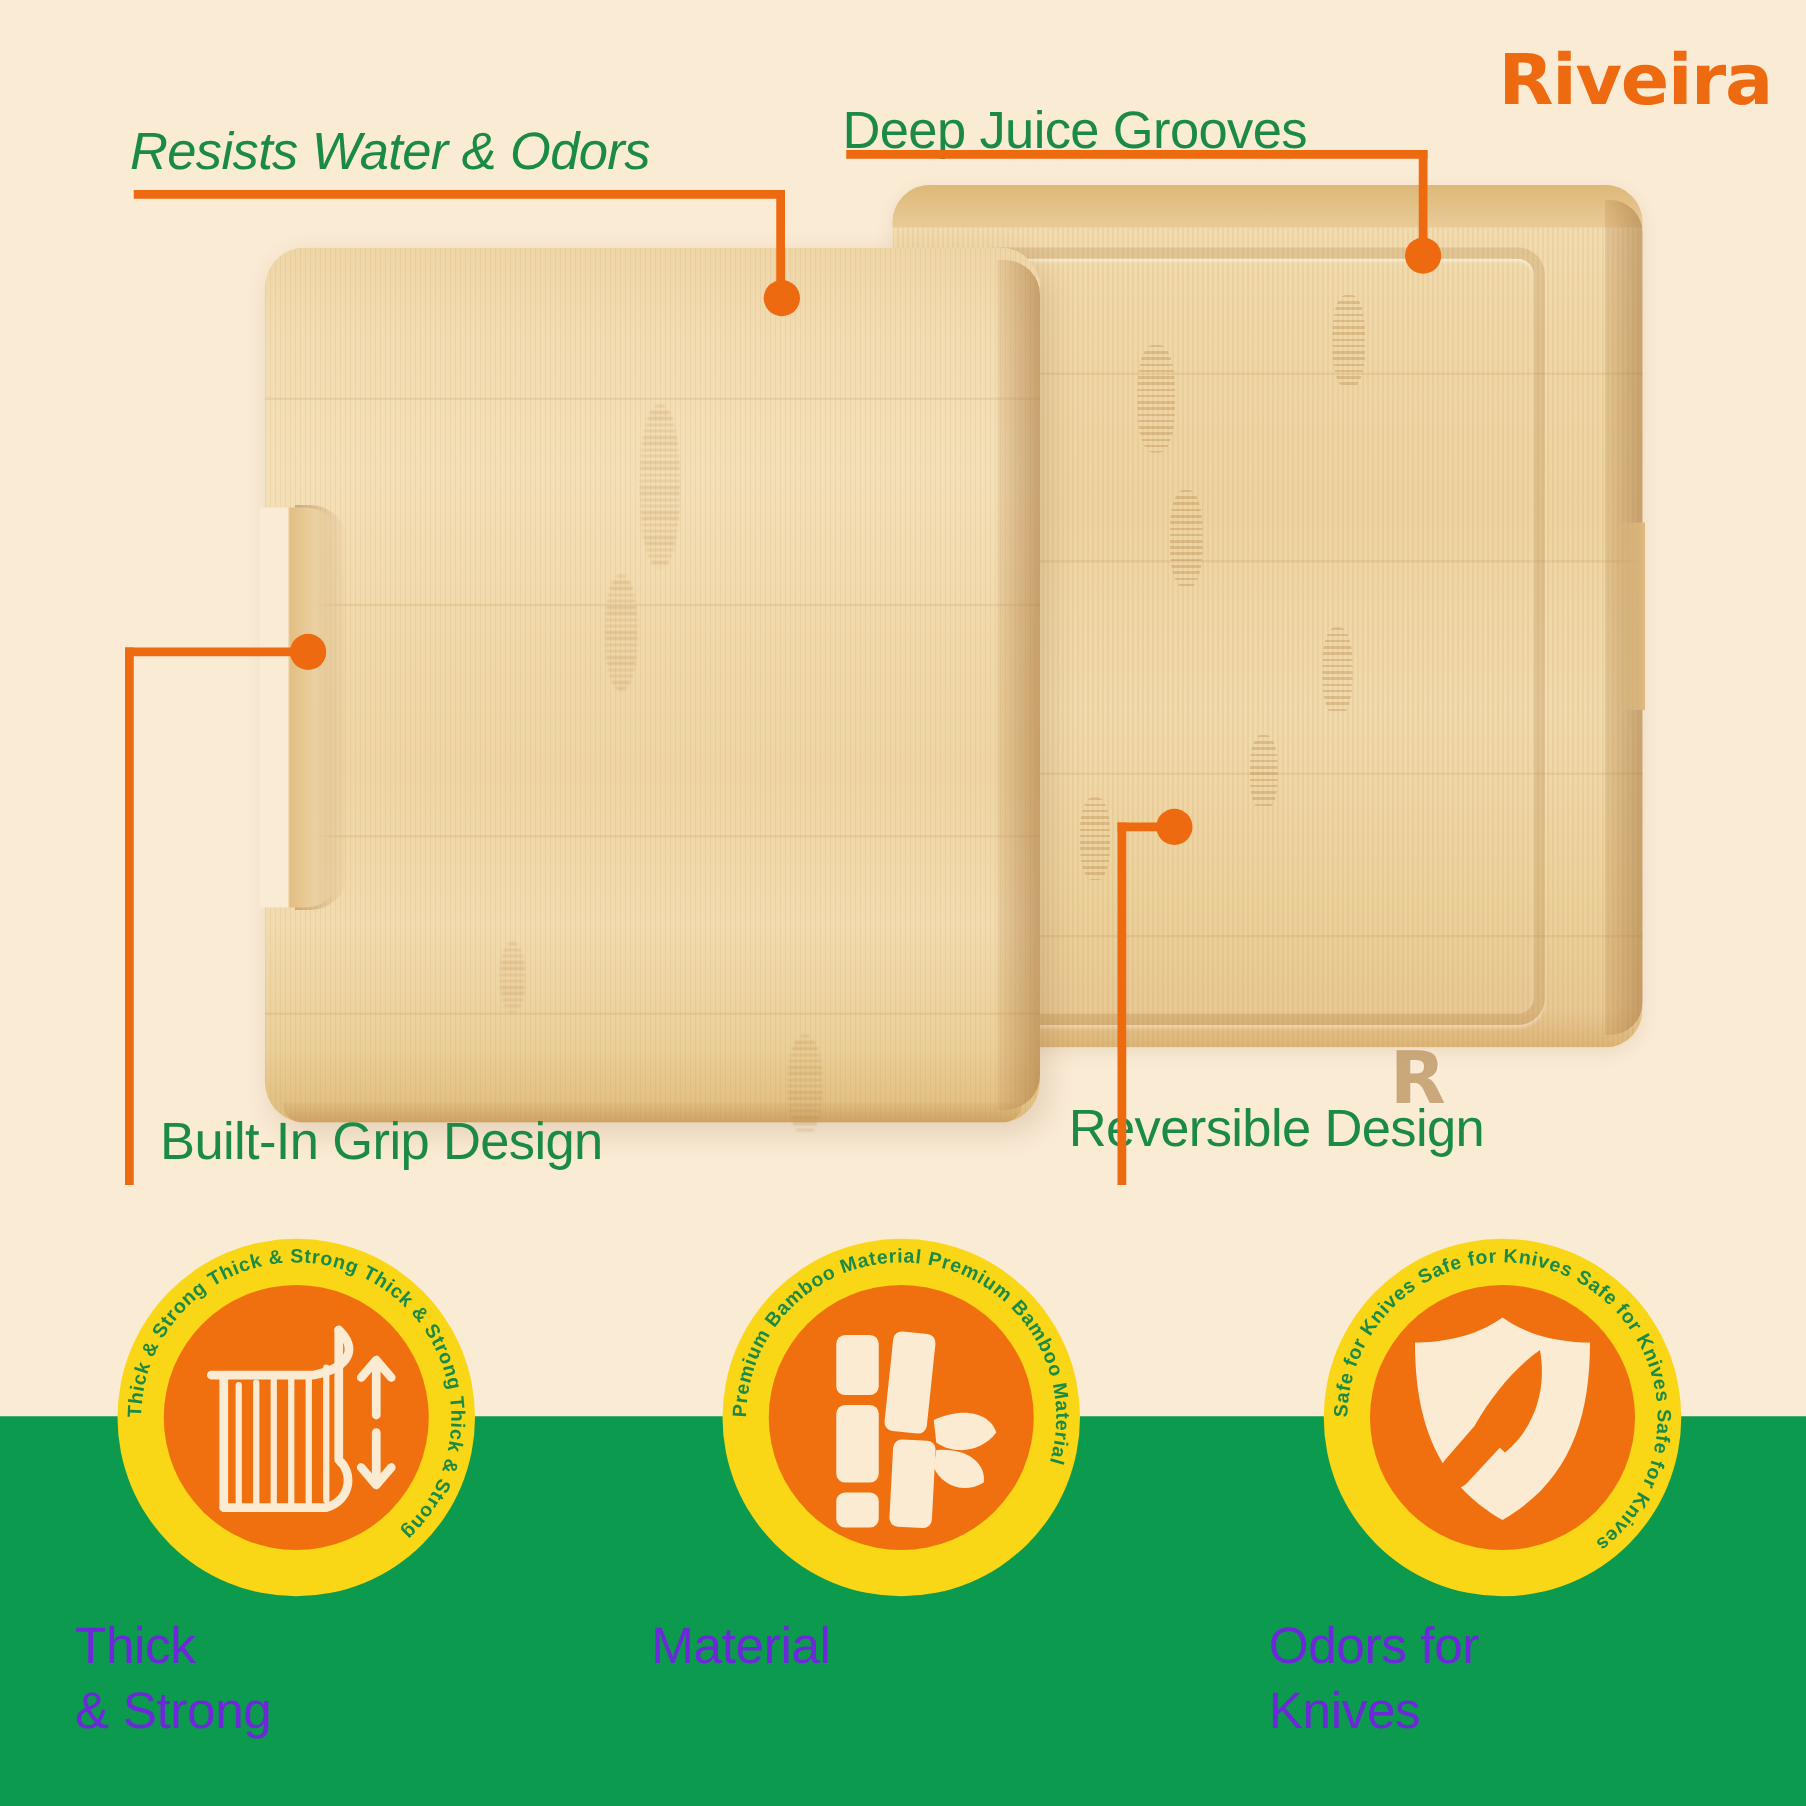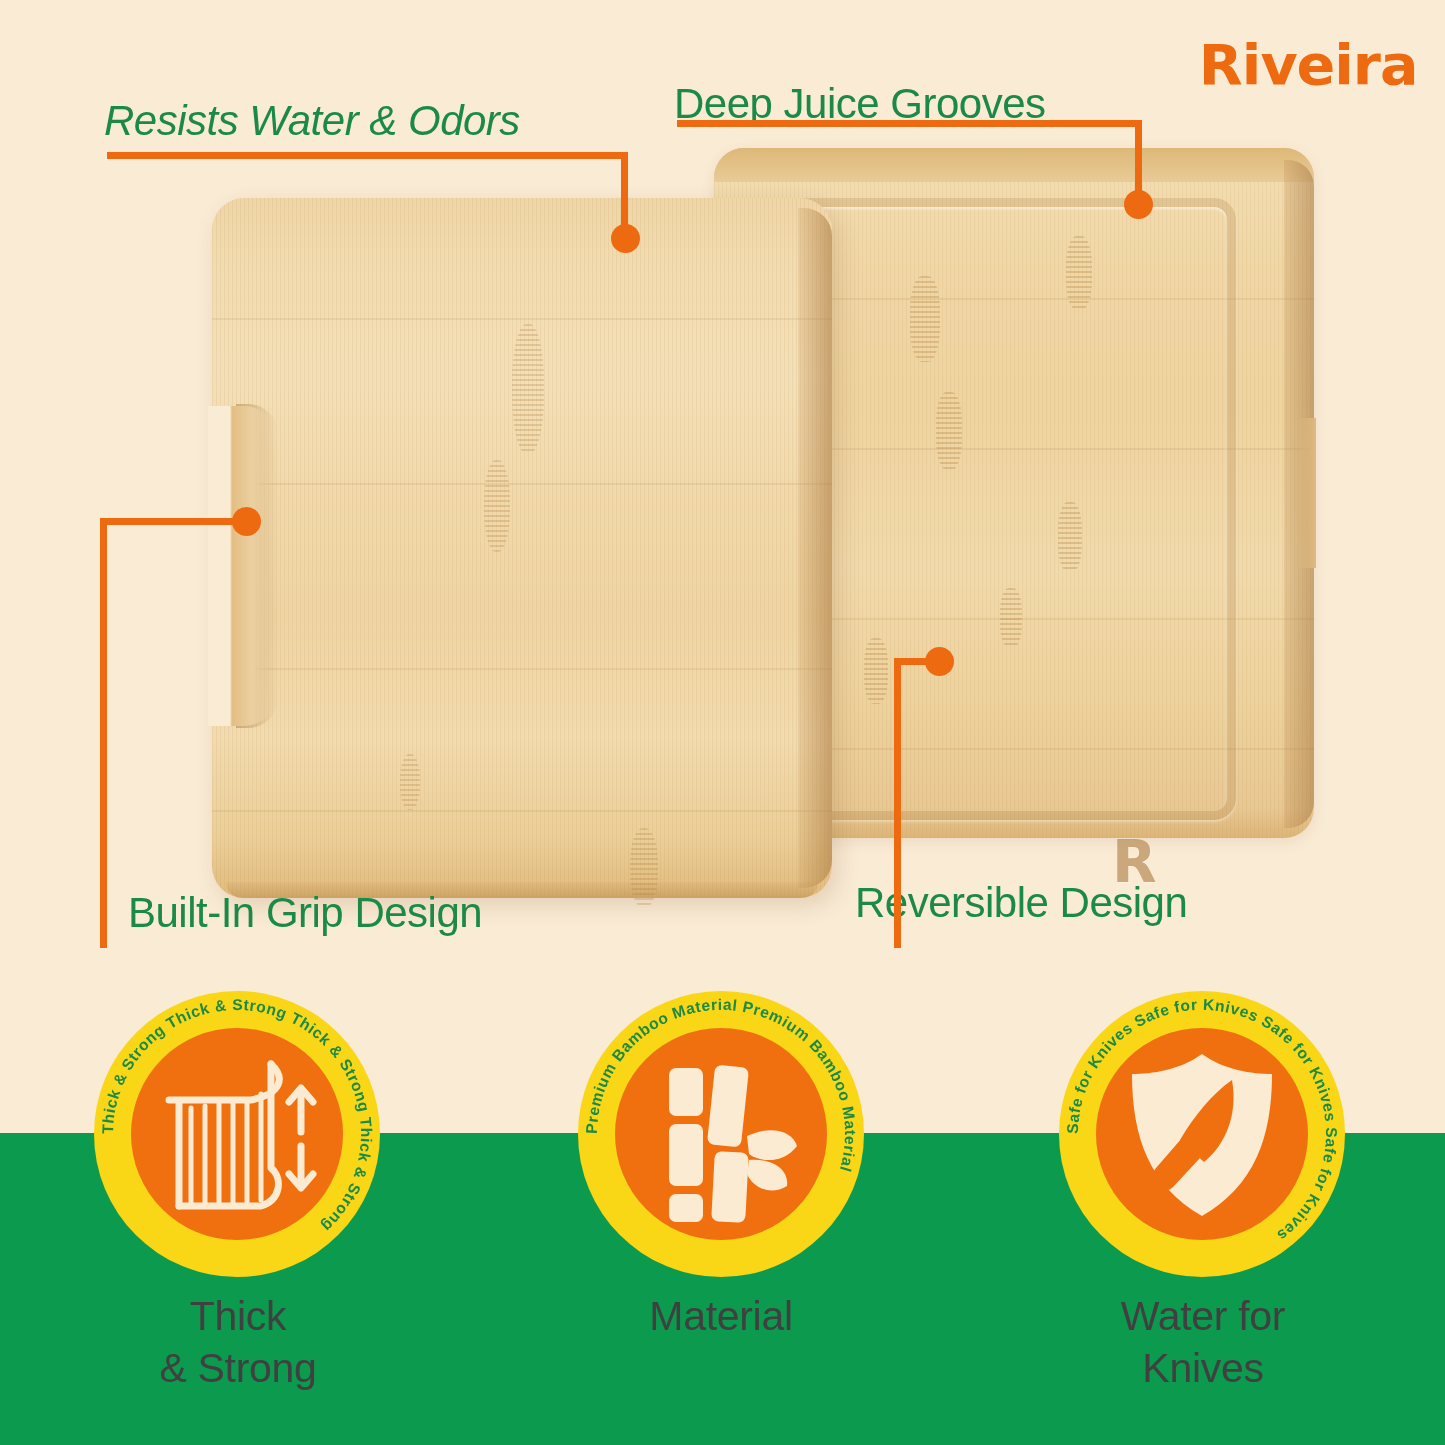--- a/index.html
+++ b/index.html
@@ -283,25 +283,24 @@
   }
   .badge .glyph {
     position: absolute;
     left: 37px; top: 37px;
     width: 212px; height: 212px;
   }
 
   
   .badge-caption {
     position: absolute;
-    color: #404040;
+    color: #6d28d9;
     font-size: 41px;
     font-weight: 500;
     line-height: 1.28;
-    text-align: center;
     letter-spacing: -0.3px;
     font-family: "Liberation Sans", sans-serif;
   }
   #caption-0 { left: 60px;  top: 1290px; width: 356px; }
   #caption-1 { left: 521px; top: 1290px; width: 400px; }
   #caption-2 { left: 1015px;top: 1290px; width: 376px; }
 </style>
 </head>
 <body>
 
@@ -440,17 +439,17 @@
   </div>
 
   <div class="badge-caption" id="caption-0">
     <div>Thick</div>
     <div>&amp; Strong</div>
   </div>
   <div class="badge-caption" id="caption-1">
     <div>Material</div>
   </div>
   <div class="badge-caption" id="caption-2">
-    <div>Water for</div>
+    <div>Odors for</div>
     <div>Knives</div>
   </div>
 
 </div>
 
 </body></html>

